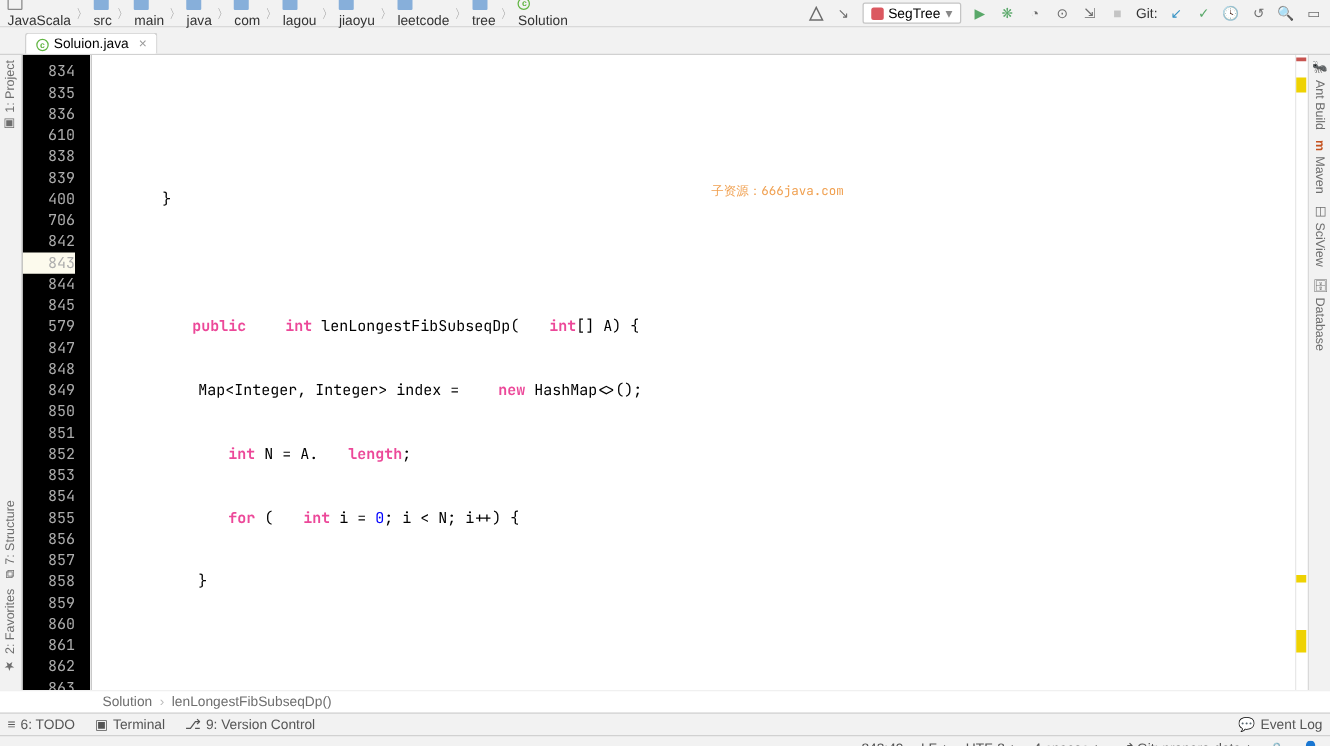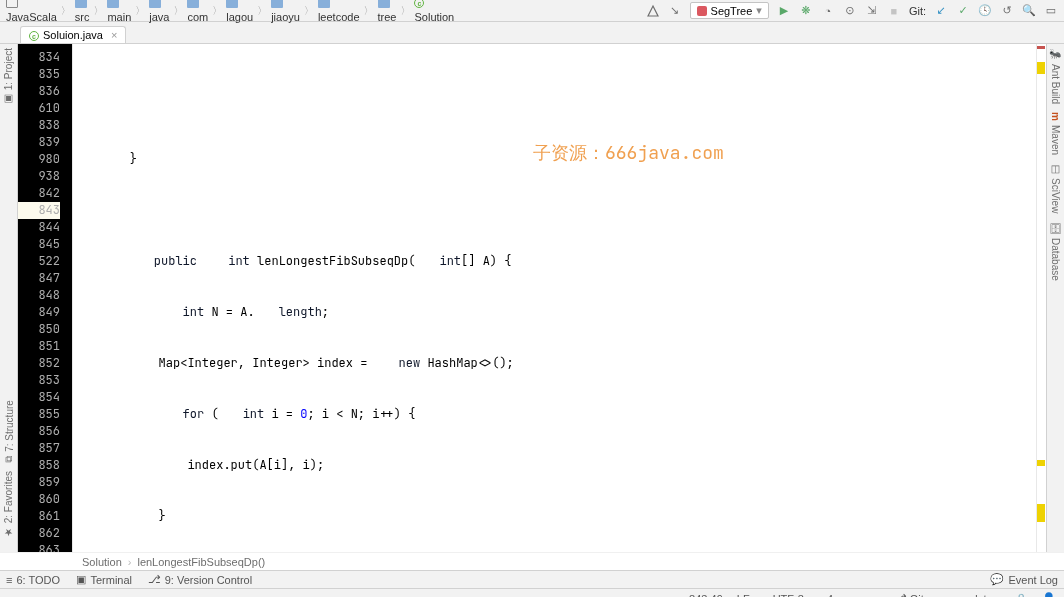--- a/index.html
+++ b/index.html
@@ -17,25 +17,25 @@
 .tabs-row { height: 22px; background: #f2f2f2; display: flex; align-items: flex-end; padding-left: 20px; border-bottom: 1px solid #d1d1d1; }
 .tab { background: #fff; border: 1px solid #d1d1d1; border-bottom: none; padding: 2px 8px; display: flex; align-items: flex-end; gap: 4px; font-size: 11px; border-radius: 3px 3px 0 0; }
 .tab-close { color: #999; margin-left: 4px; cursor: pointer; }
 .main-area { display: flex; height: 508px; }
 .left-gutter { width: 18px; background: #f2f2f2; border-right: 1px solid #d1d1d1; display: flex; flex-direction: column; align-items: center; padding-top: 4px; gap: 8px; }
 .left-gutter .vert-text { writing-mode: vertical-rl; transform: rotate(180deg); font-size: 10px; color: #6e6e6e; display: flex; align-items: center; gap: 4px; }
 .editor-wrap { flex: 1; display: flex; background: #fff; position: relative; overflow: hidden; }
 .gutter { width: 55px; background: #000000; text-align: right; color: #adadad; font-family: "JetBrains Mono", Consolas, monospace; font-size: 12px; line-height: 17px; padding-right: 12px; padding-top: 5px; user-select: none; border-right: 1px solid #e8e8e8; }
 .code-area { flex: 1; font-family: "JetBrains Mono", Consolas, monospace; font-size: 12px; line-height: 17px; padding-top: 5px; padding-left: 28px; white-space: pre; position: relative; }
 .code-line { height: 17px; }
-.kw { color: #0f172a; font-weight: normal; padding-left: 24px; }
+.kw { color: #ec4899; font-weight: bold; padding-left: 24px; }
 .num { color: #0000ff; }
 .underline { }
 @keyframes blink { 50% { opacity: 0; } }
-.watermark { position: absolute; left: 460px; top: 100px; color: #f0a050; font-size: 18px; pointer-events: none; }
+.watermark { position: absolute; left: 496px; top: 100px; color: #f0a050; font-size: 10px; pointer-events: none; }
 .right-gutter { width: 18px; background: #f2f2f2; border-left: 1px solid #d1d1d1; display: flex; flex-direction: column; align-items: center; padding-top: 4px; gap: 8px; }
 .right-gutter .vert-text { writing-mode: vertical-rl; font-size: 10px; color: #6e6e6e; display: flex; align-items: center; gap: 4px; }
 .error-stripe { width: 10px; background: #fff; border-left: 1px solid #e8e8e8; position: relative; }
 .stripe-mark { position: absolute; right: 1px; width: 8px; height: 3px; }
 .bottom-nav { height: 18px; background: #fff; padding-left: 82px; display: flex; align-items: center; font-size: 11px; color: #6e6e6e; border-top: 1px solid #f0f0f0; }
 .bottom-nav .sep { margin: 0 6px; color: #bbb; }
 .tool-windows { height: 18px; background: #f2f2f2; border-top: 1px solid #d1d1d1; display: flex; align-items: center; padding: 0 6px; gap: 16px; font-size: 11px; color: #555; }
 .tw-item { display: flex; align-items: center; gap: 4px; }
 .spacer { flex: 1; }
 .status-bar { height: 20px; background: #f2f2f2; border-top: 1px solid #d1d1d1; display: flex; align-items: center; justify-content: flex-end; padding: 0 8px; gap: 14px; font-size: 11px; color: #555; }
@@ -145,27 +145,27 @@
   </div>
 
   <div class="editor-wrap">
     <div class="gutter" id="gutter">
         <div>834</div>
         <div>835</div>
         <div>836</div>
         <div>610</div>
         <div>838</div>
         <div>839</div>
-        <div>980</div>
-        <div>938</div>
+        <div>400</div>
+        <div>706</div>
         <div>842</div>
         <div style="background: rgb(252, 250, 237);">843</div>
         <div>844</div>
         <div>845</div>
-        <div>522</div>
+        <div>579</div>
         <div>847</div>
         <div>848</div>
         <div>849</div>
         <div>850</div>
         <div>851</div>
         <div>852</div>
         <div>853</div>
         <div>854</div>
         <div>855</div>
         <div>856</div>
@@ -176,24 +176,23 @@
         <div>861</div>
         <div>862</div>
         <div>863</div>
       </div>
     <div class="code-area">
       <div class="watermark">子资源：666java.com</div>
       <div class="code-line"></div>
       <div class="code-line">    }</div>
       <div class="code-line"></div>
       <div class="code-line"><span>    </span><span class="kw">public</span> <span class="kw">int</span> <span>lenLongestFib</span><span class="underline">Subseq</span><span>Dp</span>(<span class="kw">int</span><span>[] A) {</span></div>
+      <div class="code-line"><span>        Map&lt;Integer, Integer&gt; index = </span><span class="kw">new</span><span> HashMap&lt;&gt;();</span></div>
       <div class="code-line">        <span class="kw">int</span><span> N = A.</span><span class="kw">length</span><span>;</span></div>
-      <div class="code-line"><span>        Map&lt;Integer, Integer&gt; index = </span><span class="kw">new</span><span> HashMap&lt;&gt;();</span></div>
       <div class="code-line">        <span class="kw">for</span><span> (</span><span class="kw">int</span><span> </span><span class="underline">i</span><span> = </span><span class="num">0</span><span>; </span><span class="underline">i</span><span> &lt; N; </span><span class="underline">i</span><span>++) {</span></div>
-      <div class="code-line"><span>            index.put(A[i], </span><span class="underline">i</span><span>);</span></div>
       <div class="code-line">        }</div>
       
       
       
       
       
       
       
       
       

